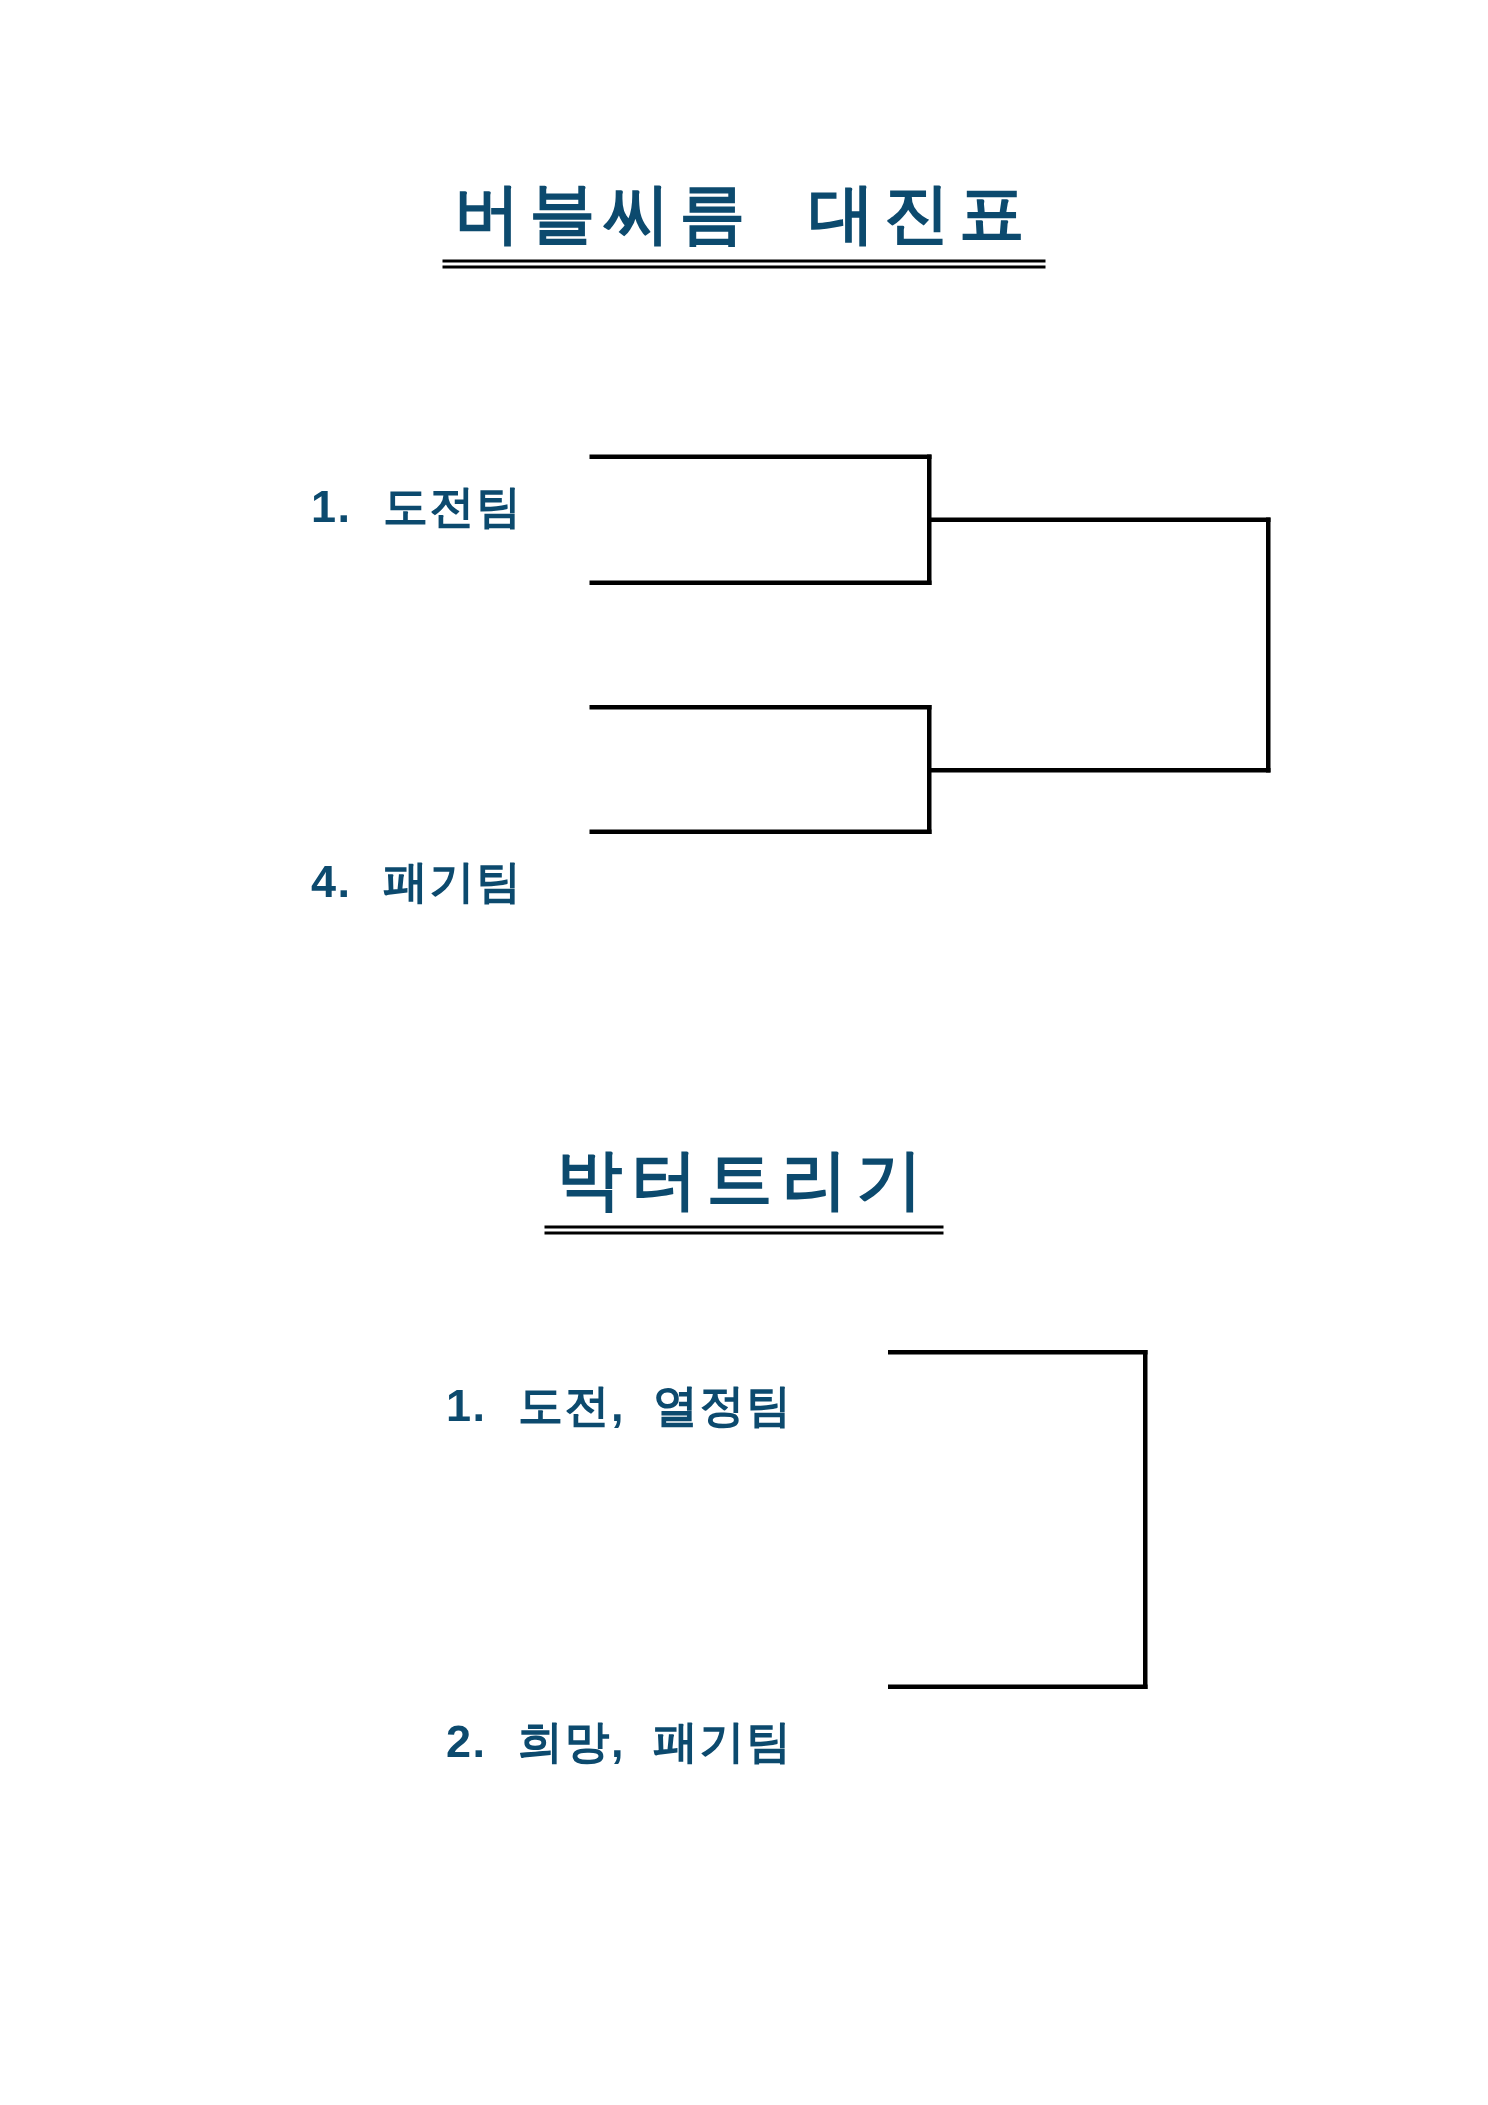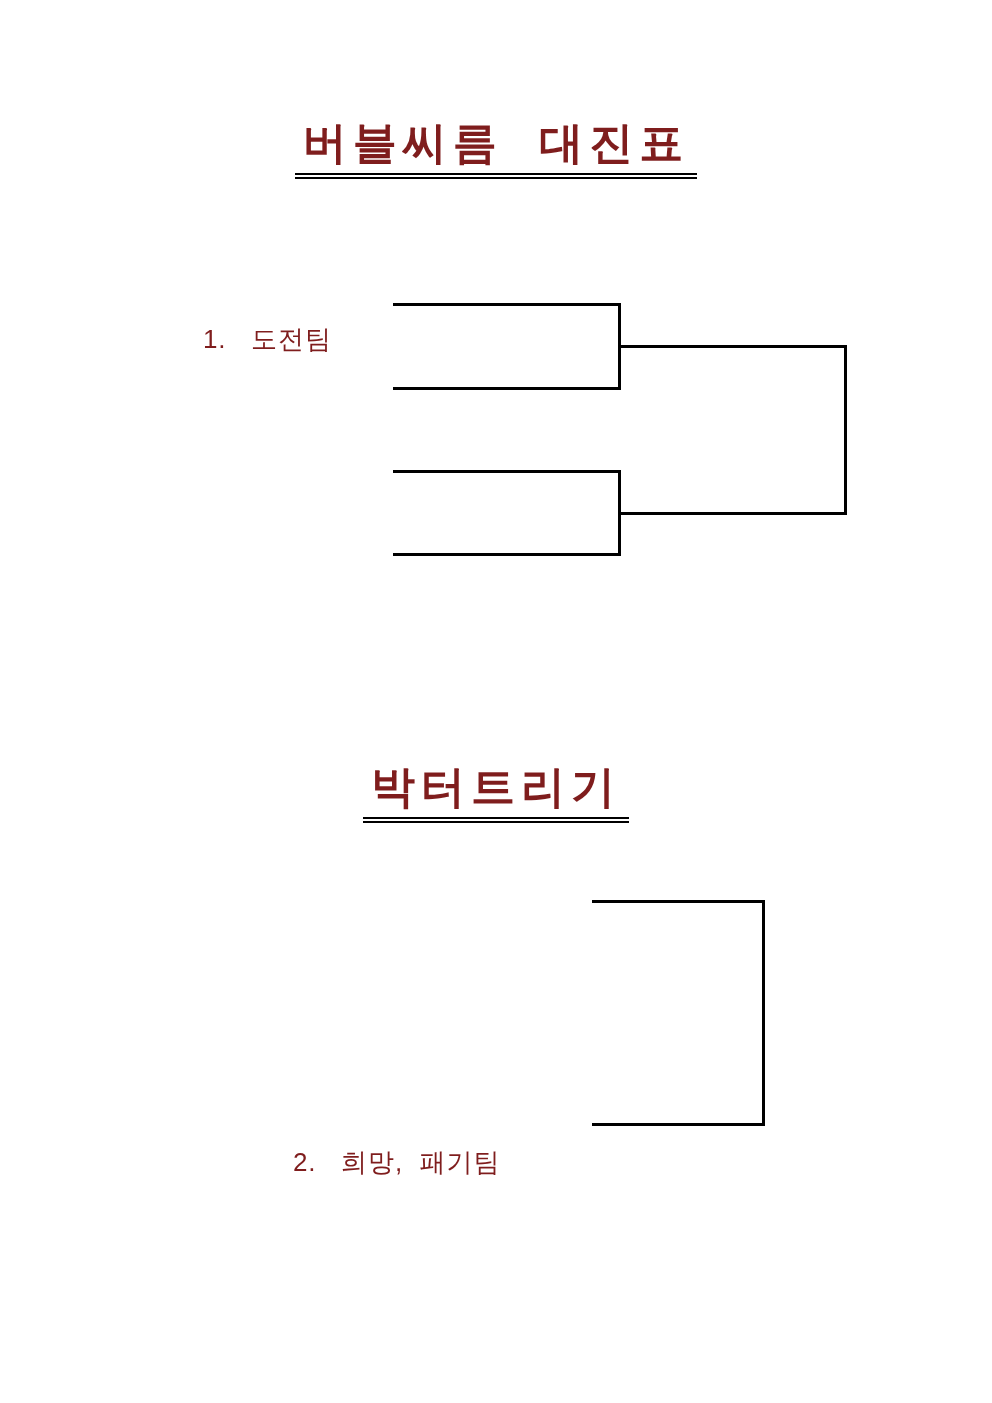--- a/index.html
+++ b/index.html
@@ -5,21 +5,21 @@
   html, body {
     margin: 0;
     padding: 0;
     background: #ffffff;
   }
   .page {
     position: relative;
     width: 992px;
     height: 1403px;
     background: #ffffff;
-    color: #7f1d1d;
+    color: #0c4a6e;
     font-family: "Liberation Sans", sans-serif;
     overflow: hidden;
   }
   .title-wrap {
     position: absolute;
     left: 0;
     right: 0;
     text-align: center;
   }
   .doc-title {
@@ -27,22 +27,22 @@
     font-size: 44px;
     font-weight: bold;
     line-height: 1.06;
     letter-spacing: 6px;
     white-space: pre;
     border-bottom: 6px double #000000;
     padding: 0 8px 6px 8px;
   }
   .row {
     position: absolute;
-    font-size: 26px;
-    font-weight: normal;
+    font-size: 30px;
+    font-weight: bold;
     line-height: 34px;
     letter-spacing: 1px;
     white-space: pre;
   }
   .row .num {
     display: inline-block;
     width: 48px;
   }
   .line {
     position: absolute;
@@ -68,37 +68,43 @@
 
 <div class="page">
 
   <div class="title-wrap" style="top:120px">
     <span class="doc-title">버블씨름  대진표</span>
   </div>
 
   <div class="row" style="left:170px; top:288px">
     <span class="num">1.</span><span>도전팀</span>
   </div>
+  <div class="row" style="left:170px; top:538px">
+    <span class="num">4.</span><span>패기팀</span>
+  </div>
 
   <div>
     <div class="line t1"></div>
     <div class="line t2"></div>
     <div class="line v1"></div>
     <div class="line w1"></div>
     <div class="line t3"></div>
     <div class="line t4"></div>
     <div class="line v2"></div>
     <div class="line w2"></div>
     <div class="line vf"></div>
   </div>
 
   <div class="title-wrap" style="top:764px">
     <span class="doc-title">박터트리기</span>
   </div>
 
+  <div class="row" style="left:260px; top:887px">
+    <span class="num">1.</span><span>도전,  열정팀</span>
+  </div>
   <div class="row" style="left:260px; top:1111px">
     <span class="num">2.</span><span>희망,  패기팀</span>
   </div>
 
   <div>
     <div class="line e1"></div>
     <div class="line e2"></div>
     <div class="line vg"></div>
   </div>
 

